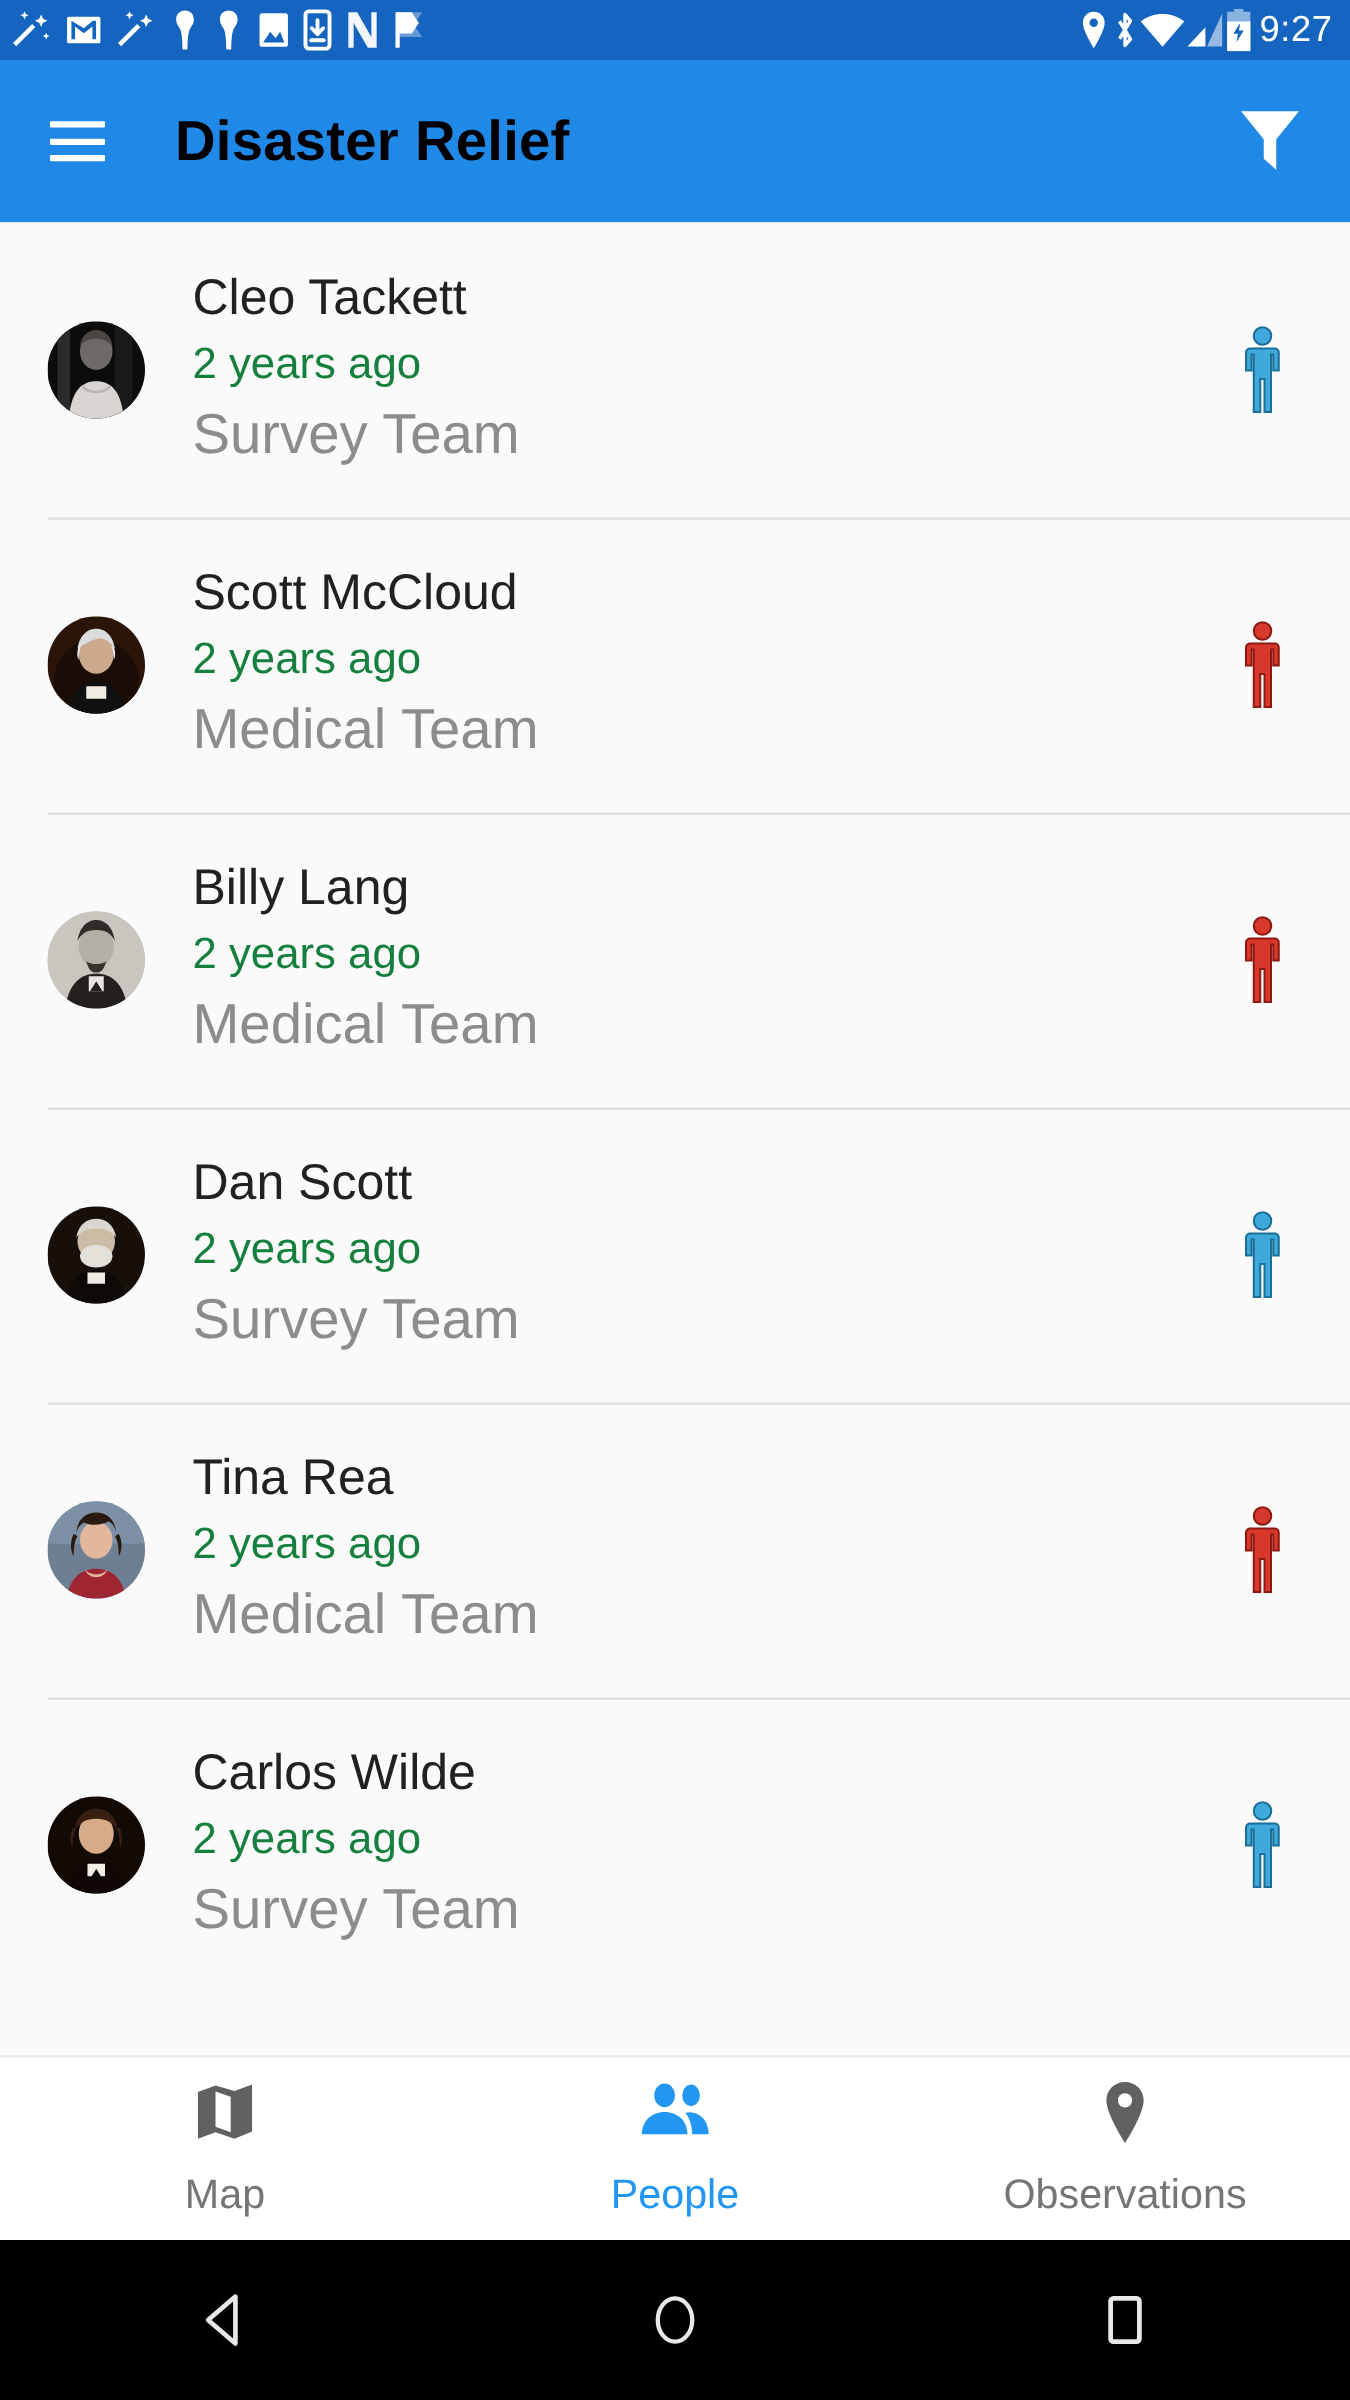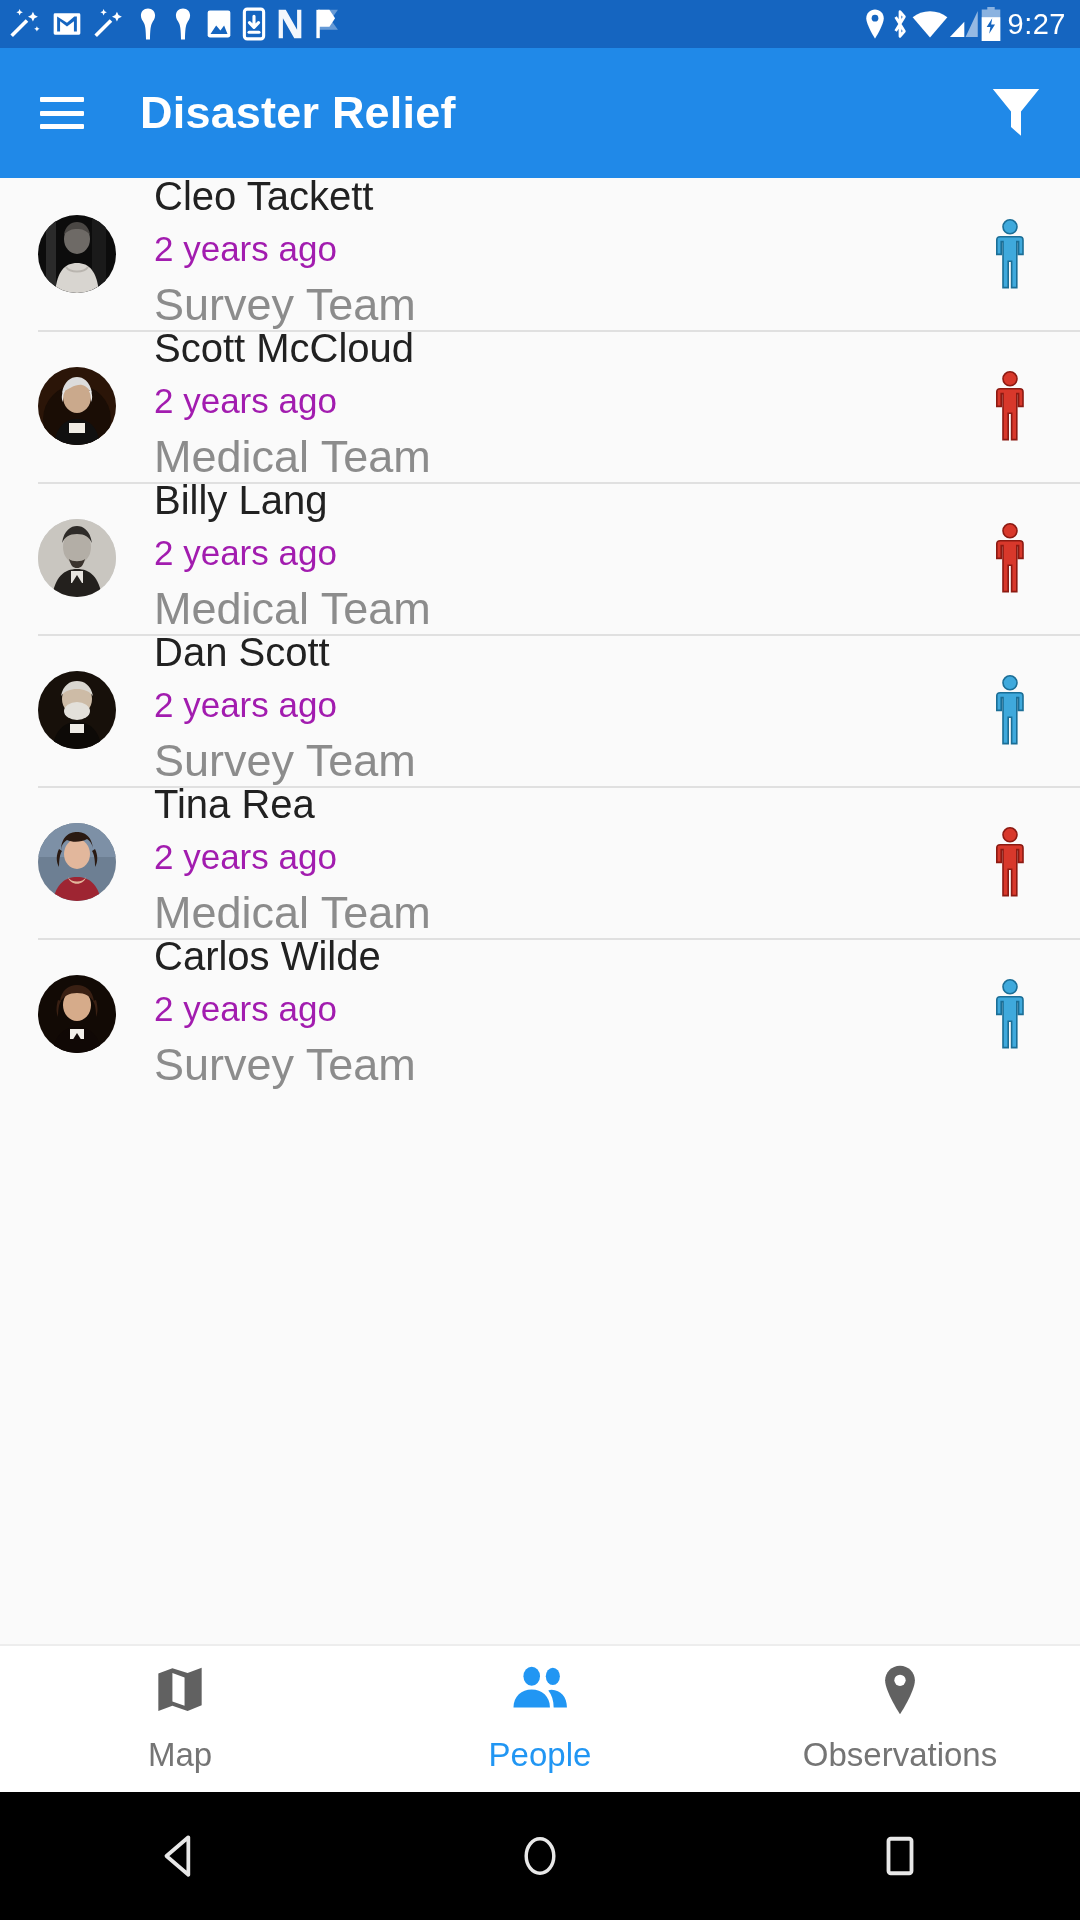--- a/index.html
+++ b/index.html
@@ -22,44 +22,44 @@
   .clock { font-size:29px; font-weight:400; letter-spacing:.5px; margin-left:6px; }
 
   
   .app-bar {
     flex:0 0 130px; background:#2089E8;
     display:flex; align-items:center; padding:0 36px 0 40px;
   }
   .hamburger { width:44px; height:32px; display:flex; flex-direction:column; justify-content:space-between; cursor:pointer; }
   .hamburger span { display:block; height:5px; background:#fff; border-radius:1px; }
   .app-title {
-    color:#ffffff; font-size:45px; font-weight:700; margin-left:56px;
+    color:#000000; font-size:45px; font-weight:700; margin-left:56px;
     letter-spacing:.2px; flex:1;
   }
   .filter-icon { width:56px; height:56px; display:flex; align-items:center; justify-content:center; }
 
   
   .list { flex:1 1 auto; background:#FAFAFA; overflow:hidden; }
   .person-row {
-    height:152px; display:flex; align-items:center;
+    height:236px; display:flex; align-items:center;
     padding:0 30px 0 38px; position:relative; background:#FAFAFA;
   }
   .person-row + .person-row::before {
     content:""; position:absolute; left:38px; right:0; top:0;
     height:2px; background:#E0E0E0;
   }
   .avatar {
     width:78px; height:78px; border-radius:50%;
     flex:0 0 78px; overflow:hidden; position:relative;
     background:#cfcfcf; margin-right:38px;
   }
   .avatar .ph { position:absolute; inset:0; }
   .person-text { flex:1 1 auto; display:flex; flex-direction:column; justify-content:center; }
   .p-name { font-size:40px; color:#212121; line-height:1.18; font-weight:400; }
-  .p-time { font-size:35px; color:#a21caf; line-height:1.3; margin-top:5px; }
+  .p-time { font-size:35px; color:#15803d; line-height:1.3; margin-top:5px; }
   .p-team { font-size:45px; color:#8C8C8C; line-height:1.3; margin-top:5px; }
   .p-marker { flex:0 0 80px; display:flex; align-items:center; justify-content:center; }
 
   
   .bottom-nav {
     flex:0 0 148px; background:#FFFFFF;
     display:flex; align-items:center;
     border-top:2px solid #EDEDED;
   }
   .nav-item {

